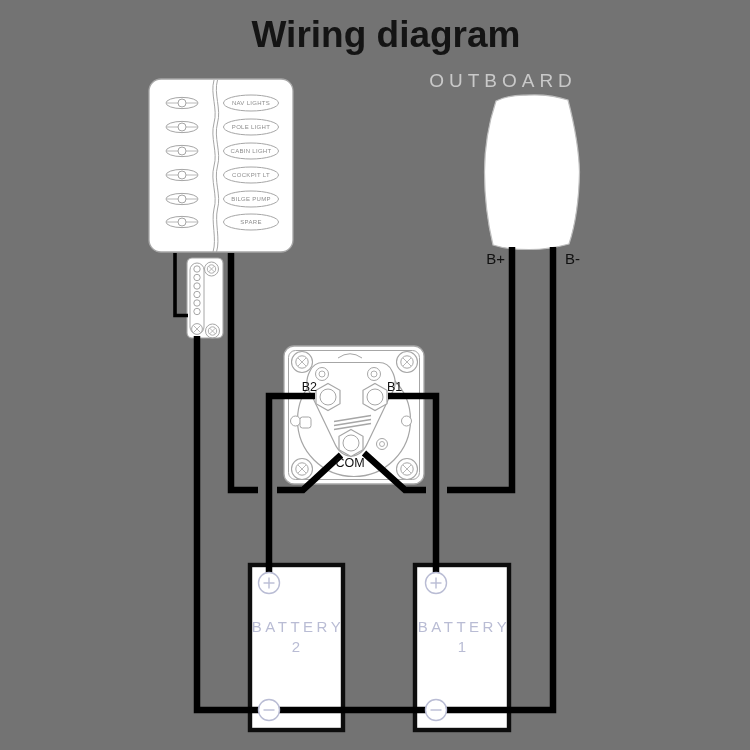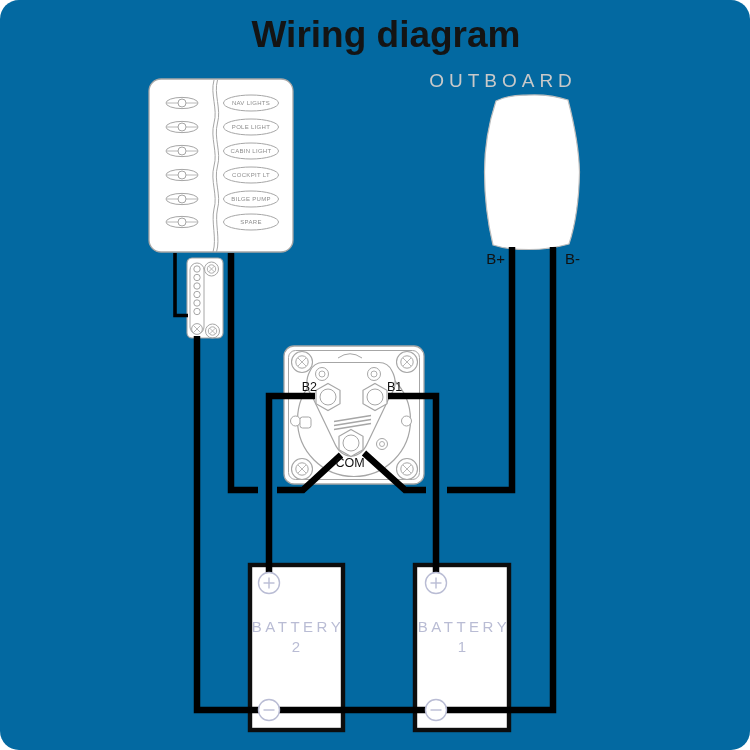--- a/index.html
+++ b/index.html
@@ -1,17 +1,17 @@
 <!DOCTYPE html>
 <html><head>
 <meta charset="utf-8">
 <style>
   html,body{margin:0;padding:0;background:#ffffff;}
-  .stage{position:relative;width:750px;height:750px;background:#0369a1;overflow:hidden;
-         font-family:"Liberation Sans", sans-serif;border-radius:19px;}
+  .stage{position:relative;width:750px;height:750px;background:#737373;overflow:hidden;
+         font-family:"Liberation Sans", sans-serif;}
   svg{position:absolute;left:0;top:0;}
   text{font-family:"Liberation Sans", sans-serif;}
   .title-text{font-size:37px;font-weight:bold;fill:#141414;letter-spacing:0px;}
   .ghost-text{font-size:19px;fill:#c9c9c9;letter-spacing:5px;}
   .battery-text{font-size:15px;fill:#b9bcd4;letter-spacing:3.5px;}
   .battery-num{font-size:15px;fill:#b9bcd4;}
   .terminal-label{font-size:15px;fill:#111111;}
   .switch-label{font-size:12.5px;fill:#111111;}
   .panel-oval-text{font-size:6px;fill:#8d8d8d;letter-spacing:0.3px;}
   .gray{stroke:#a6a6a6;fill:none;}

